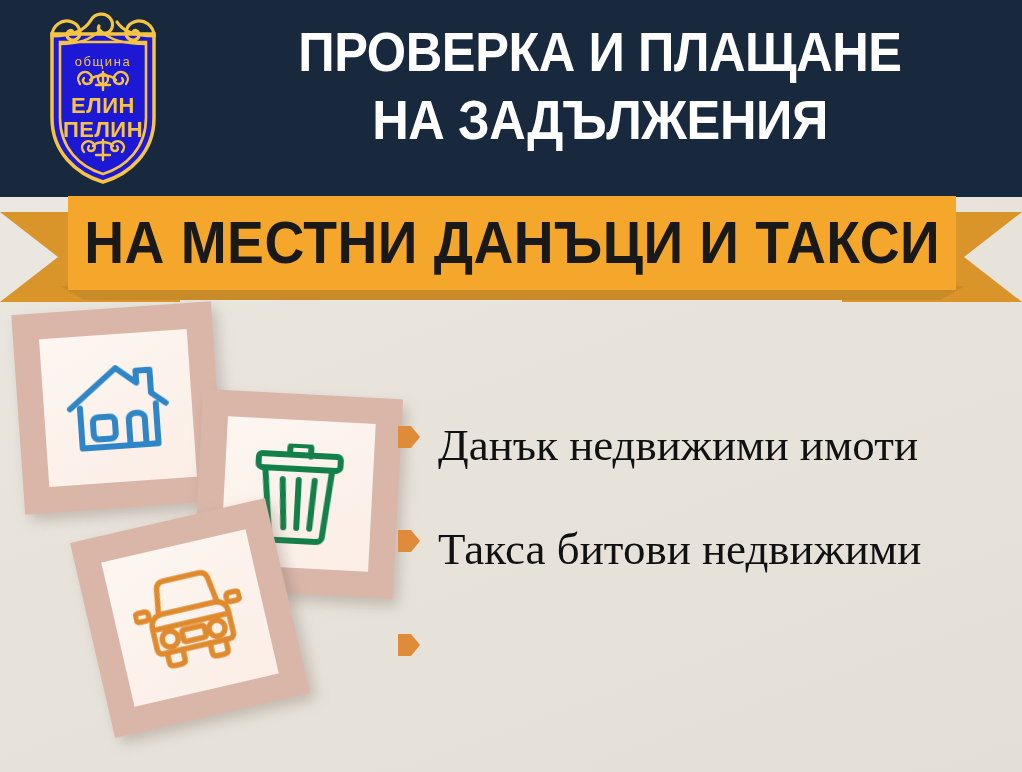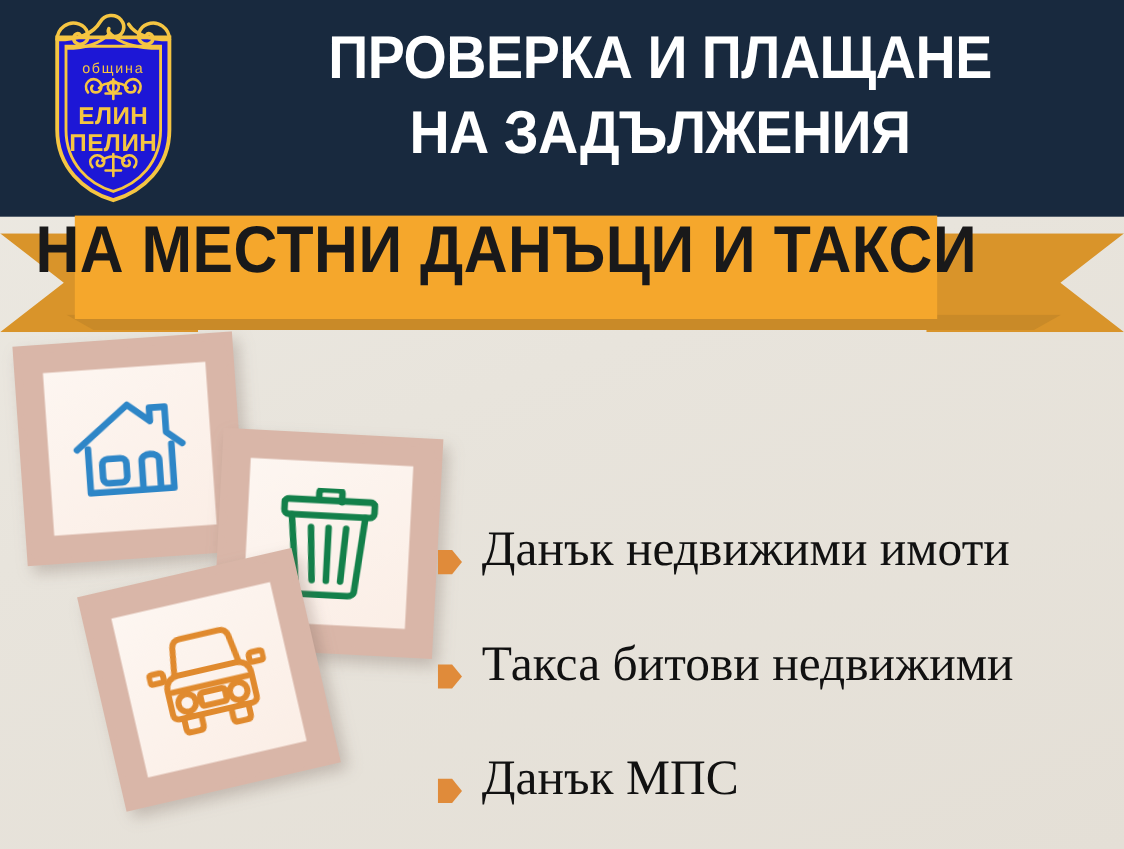--- a/index.html
+++ b/index.html
@@ -56,23 +56,23 @@
   .ribbon-tail.right{
     right:0;
     clip-path:polygon(0 0,180px 0,122px 45px,180px 90px,0 90px);
   }
   .ribbon-shadow{
     position:absolute;left:60px;top:90px;width:905px;height:14px;
     background:#c98a28;
     clip-path:polygon(0 0,905px 0,880px 14px,25px 14px);
   }
   .ribbon-bar{
-    position:absolute;left:68px;top:0px;width:784px;height:94px;
+    position:absolute;left:68px;top:0px;width:888px;height:94px;
     background:#f5a72c;
-    display:flex;justify-content:center;
+    display:flex;align-items:center;justify-content:center;
   }
   .ribbon-text{
     color:#19191a;
     font-family:"Liberation Sans", sans-serif;
     font-weight:bold;
     font-size:60px;
     line-height:62px;
     letter-spacing:0.5px;
     transform:scaleX(0.92);
     white-space:nowrap;
@@ -98,21 +98,21 @@
 
   #stamp-house{left:18px;top:12px;transform:rotate(-4deg);}
   #stamp-trash{left:198px;top:98px;transform:rotate(3deg);}
   #stamp-car{left:90px;top:222px;transform:rotate(-13deg);}
 
   
   .list{
     position:absolute;left:398px;top:420px;width:620px;z-index:4;
   }
   .list-item{
-    display:flex;align-items:flex-end;
+    display:flex;align-items:flex-start;
     height:104px;
   }
   .bullet{
     width:22px;height:26px;flex:0 0 22px;margin-right:18px;margin-top:4px;
   }
   .bullet svg{display:block;}
   .list-label{
     font-family:"Liberation Serif", serif;
     font-size:45px;
     color:#111111;
@@ -379,18 +379,17 @@
       </span>
       <span class="list-label">Такса битови недвижими</span>
     </div>
 
     <div class="list-item">
       <span class="bullet">
         <svg width="22" height="26" viewBox="0 0 22 26">
           <path d="M0 2 L13 2 L22 13 L13 24 L0 24 Z" fill="#E08B3A"></path>
         </svg>
       </span>
-      <span class="list-label">Данък МПС</span>
     </div>
 
   </div>
 
 </div>
 
 </body></html>

